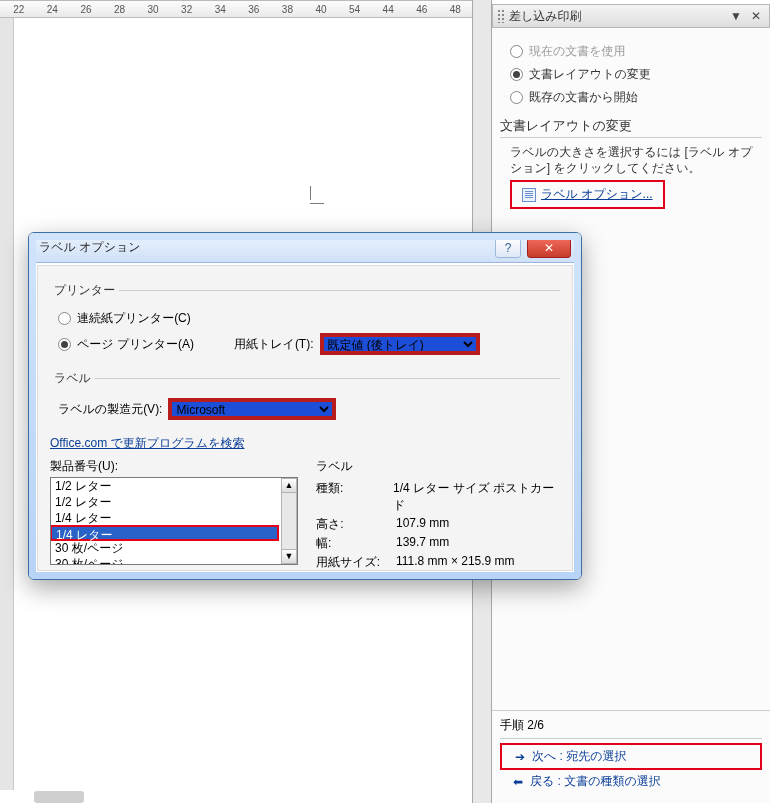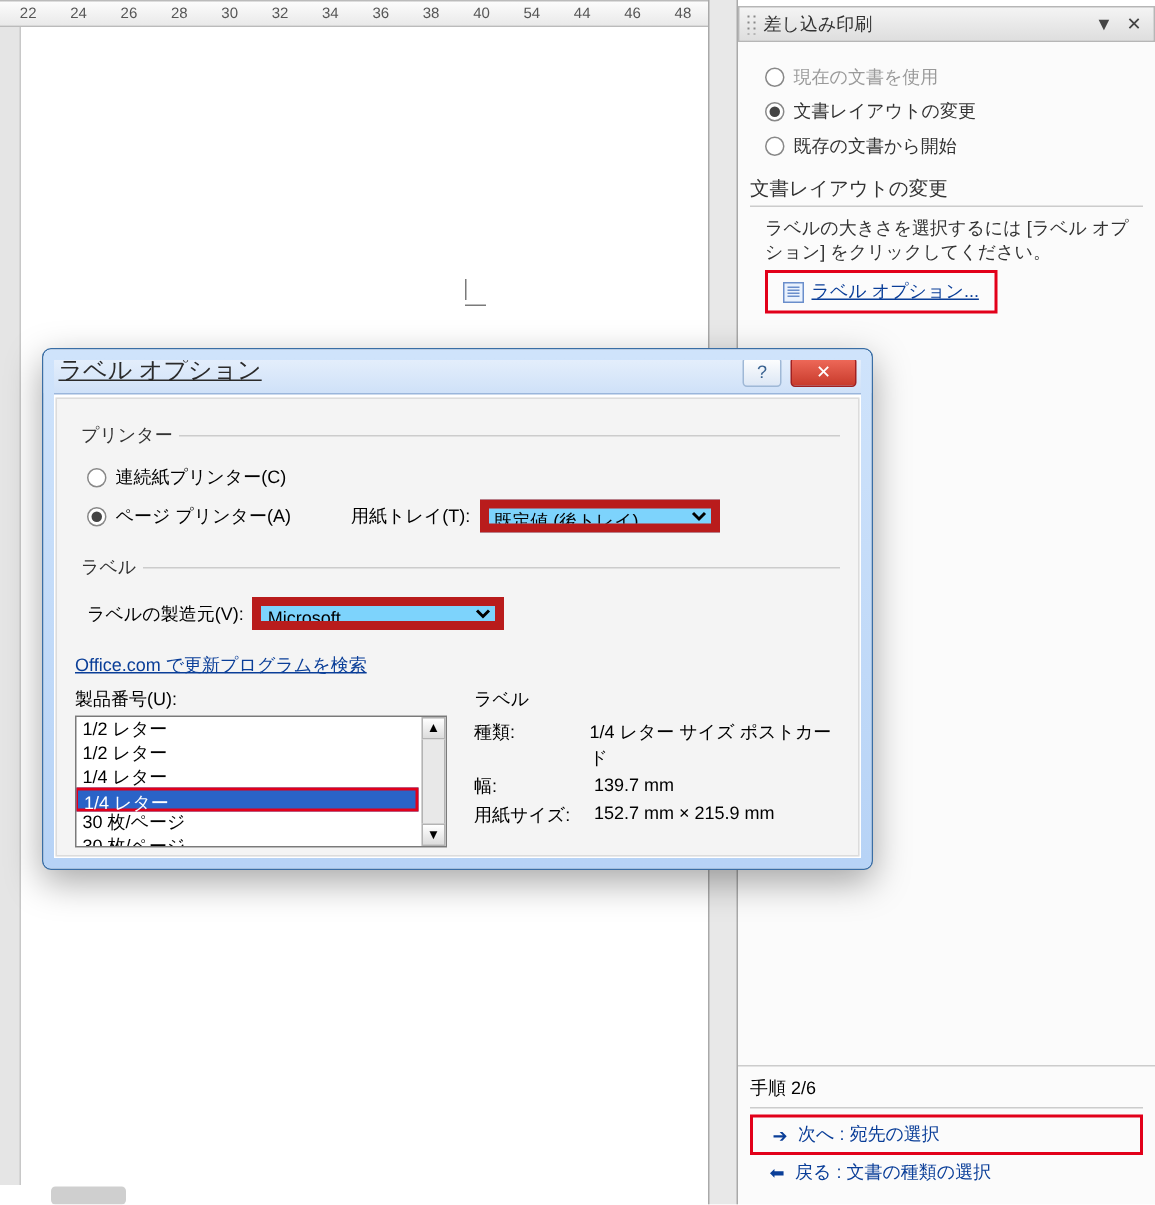--- a/index.html
+++ b/index.html
@@ -52,31 +52,31 @@
   .corner-mark::after{content:""; position:absolute; left:0; top:0; width:1.2px; height:14px; background:#7a7a7a;}
 
   
   .dialog-frame { position:absolute; left:28px; top:232px; width:554px; height:348px;
                   border:1px solid #3a6ea5; border-radius:6px;
                   box-shadow:0 8px 24px rgba(0,0,0,.35);
                   background:#fff; overflow:hidden;}
   .dlg-chrome { position:absolute; inset:0; border:7px solid transparent;
                 border-image:linear-gradient(#cfe3fb,#b7d3f6) 1; pointer-events:none; border-radius:6px;}
   .dlg-title { height:30px; background:linear-gradient(#eaf2fc,#cfe1f8); display:flex; align-items:center; padding:0 10px; border-bottom:1px solid #9ab6dc;}
-  .dlg-title .t { flex:1; color:#2a2a2a; font-size:16px;text-decoration:underline;}
+  .dlg-title .t { flex:1; color:#2a2a2a; font-size:12px;}
   .dlg-help { width:26px; height:20px; border:1px solid #9fb8d6; border-radius:3px; background:linear-gradient(#fefefe,#dce7f5); text-align:center; line-height:18px; color:#38618f; margin-right:6px;}
   .dlg-close { width:44px; height:20px; border:1px solid #a02020; border-radius:3px;
                background:linear-gradient(#ef6a5a,#c83b2c); text-align:center; line-height:18px; color:#fff;}
   .dlg-body { position:absolute; left:8px; right:8px; top:32px; bottom:8px; background:#f4f4f4; border:1px solid #dcdcdc; padding:10px 12px;}
 
   fieldset.gb { border:1px solid #ccc; border-width:1px 0 0 0; margin:6px 0 8px 0; padding:8px 0 4px 0; position:relative;}
   fieldset.gb legend{ padding:0 4px; color:#333; background:#f4f4f4;}
   .row { display:flex; align-items:center; gap:6px; padding:3px 0;}
   .row .lbl { white-space:nowrap;}
-  select.native { height:22px; border:6px solid #b91c1c; background:#7dd3fc; }
+  select.native { height:22px; border:4px solid #b91c1c; background:#1d4ed8; }
   .small-link { color:#0a3e98; text-decoration:underline;}
 
   .lower-row { display:flex; gap:18px; margin-top:2px;}
   .col-left { width:248px;}
   .list-label { margin-bottom:2px;}
   .listbox { width:248px; height:88px; border:1px solid #7a7a7a; background:#fff; overflow:hidden; position:relative;}
   .listbox .items { position:absolute; inset:0 16px 0 0;}
   .listbox .item { height:16px; line-height:16px; padding:0 4px; white-space:nowrap;}
   .listbox .item.selected { background:#2a63c7; color:#fff;}
   .item.mark { border:2px solid #e2001a; margin:-1px 2px -1px -1px;}
@@ -235,25 +235,29 @@
           </div>
         </div>
       </div>
       <div class="col-right">
         <div class="hdr">ラベル</div>
         <div class="kv">
             <span class="k">種類:</span>
             <span class="v">1/4 レター サイズ ポストカード</span>
           </div>
         <div class="kv">
+            <span class="k">高さ:</span>
+            <span class="v">107.9 mm</span>
+          </div>
+        <div class="kv">
             <span class="k">幅:</span>
             <span class="v">139.7 mm</span>
           </div>
         <div class="kv">
             <span class="k">用紙サイズ:</span>
-            <span class="v">152.7 mm × 215.9 mm</span>
+            <span class="v">111.8 mm × 215.9 mm</span>
           </div>
       </div>
     </div>
 
   </div>
   <div class="dlg-chrome"></div>
 </div>
 
 </body></html>

